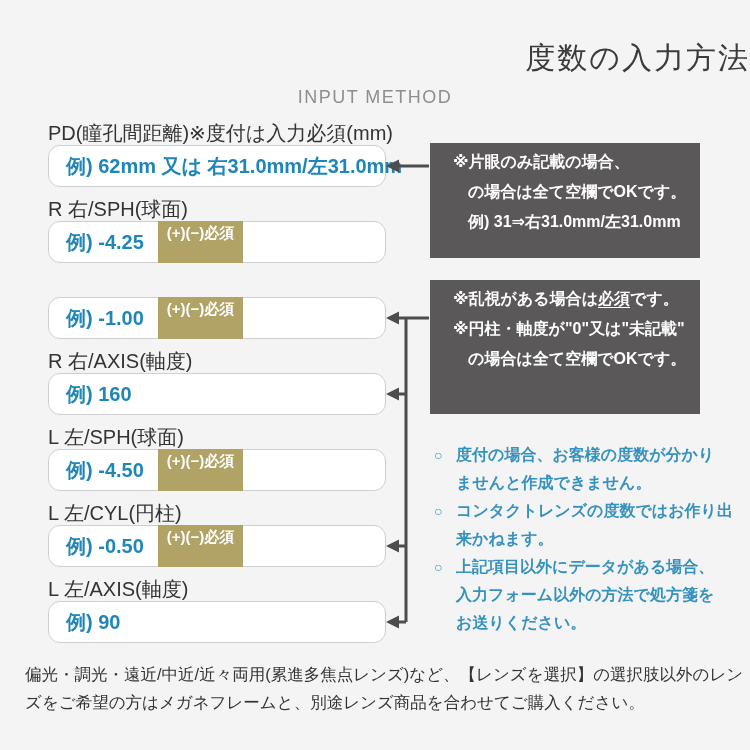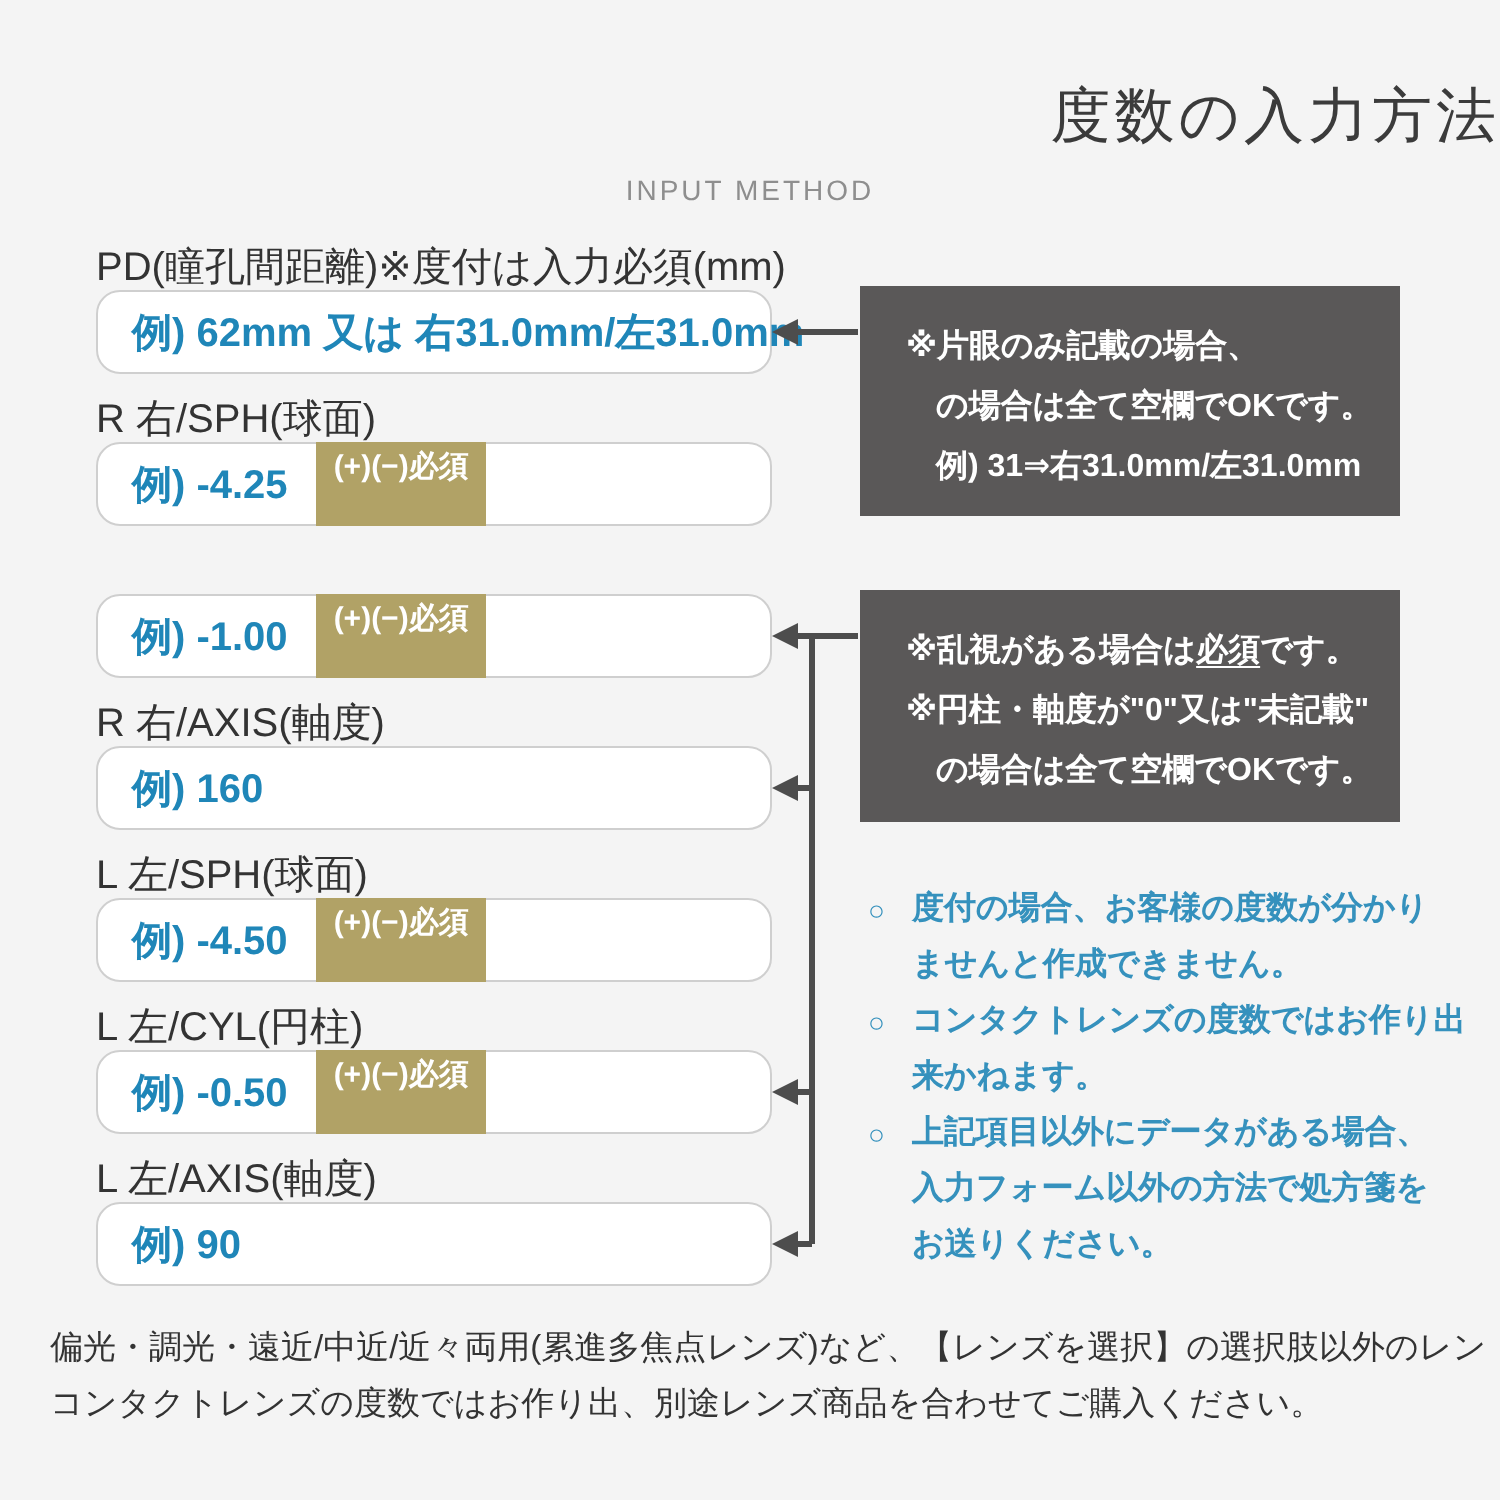--- a/index.html
+++ b/index.html
@@ -12,21 +12,21 @@
   }
   .page{position:relative;width:750px;height:750px;background:#f4f4f4;}
 
   .title{
     position:absolute;top:38px;left:0;width:750px;
     text-align:right;font-size:30px;font-weight:400;
     color:#3b3b3b;letter-spacing:2px;margin:0;
   }
   .subtitle{
     position:absolute;top:87px;left:0;width:750px;
-    text-align:center;font-size:14px;color:#8e8e8e;letter-spacing:1.5px;
+    text-align:center;font-size:18px;color:#8e8e8e;letter-spacing:1.5px;
   }
 
   .field-label{
     position:absolute;left:48px;
     font-size:20px;color:#333;white-space:nowrap;
   }
   .inputbox{
     position:absolute;left:48px;width:338px;height:42px;
     background:#ffffff;border:1px solid #cfcfcf;border-radius:12px;
     box-sizing:border-box;display:flex;align-items:center;
@@ -36,21 +36,21 @@
     font-size:20px;font-weight:bold;color:#1f86b8;white-space:nowrap;
   }
   .tag{
     margin-left:14px;background:#b1a266;color:#ffffff;
     font-size:15px;font-weight:bold;padding:3px 9px 20px;white-space:nowrap;
   }
 
   .note{
     position:absolute;left:430px;width:270px;
     background:#5a5858;color:#ffffff;box-sizing:border-box;
-    padding:16px 0 0 23px;font-size:16px;font-weight:bold;
+    padding:4px 0 0 23px;font-size:16px;font-weight:bold;
     line-height:30px;
   }
   .note-line{white-space:nowrap;}
   .indent{padding-left:15px;}
   .uline{text-decoration:underline;text-underline-offset:3px;}
 
   .bullets{
     position:absolute;left:434px;top:441px;width:300px;
     color:#3591bd;font-size:16px;font-weight:bold;line-height:28px;
   }
@@ -111,21 +111,21 @@
   <div class="inputbox" style="top:601px">
     <span class="example">例) 90</span>
   </div>
 
   <div class="note" style="top:143px;height:115px">
     <div class="note-line">※片眼のみ記載の場合、</div>
     <div class="note-line indent">の場合は全て空欄でOKです。</div>
     <div class="note-line indent">例) 31⇒右31.0mm/左31.0mm</div>
   </div>
 
-  <div class="note" style="top:295px;height:116px">
+  <div class="note" style="top:280px;height:134px">
     <div class="note-line"><span>※乱視がある場合は</span><span class="uline">必須</span><span>です。</span></div>
     <div class="note-line">※円柱・軸度が"0"又は"未記載"</div>
     <div class="note-line indent">の場合は全て空欄でOKです。</div>
   </div>
 
   <div class="bullets">
     <div class="bullet">
       <span class="marker">○</span>
       <div class="bullet-lines">
         <div>度付の場合、お客様の度数が分かり</div>
@@ -144,21 +144,21 @@
       <div class="bullet-lines">
         <div>上記項目以外にデータがある場合、</div>
         <div>入力フォーム以外の方法で処方箋を</div>
         <div>お送りください。</div>
       </div>
     </div>
   </div>
 
   <div class="footer">
     <div>偏光・調光・遠近/中近/近々両用(累進多焦点レンズ)など、【レンズを選択】の選択肢以外のレン</div>
-    <div>コンタクトレンズの度数ではお作り出、別途レンズ商品を合わせてご購入ください。</div>
+    <div>ズをご希望の方はメガネフレームと、別途レンズ商品を合わせてご購入ください。</div>
   </div>
 
   <svg class="arrows" width="750" height="750" viewBox="0 0 750 750">
 
     <g stroke="#4d4d4d" stroke-width="3" fill="#4d4d4d">
       <line x1="429" y1="166" x2="398" y2="166"></line>
       <polygon points="386,166 399,159.5 399,172.5" stroke="none"></polygon>
     </g>
 
     <g stroke="#4d4d4d" stroke-width="3" fill="#4d4d4d">

